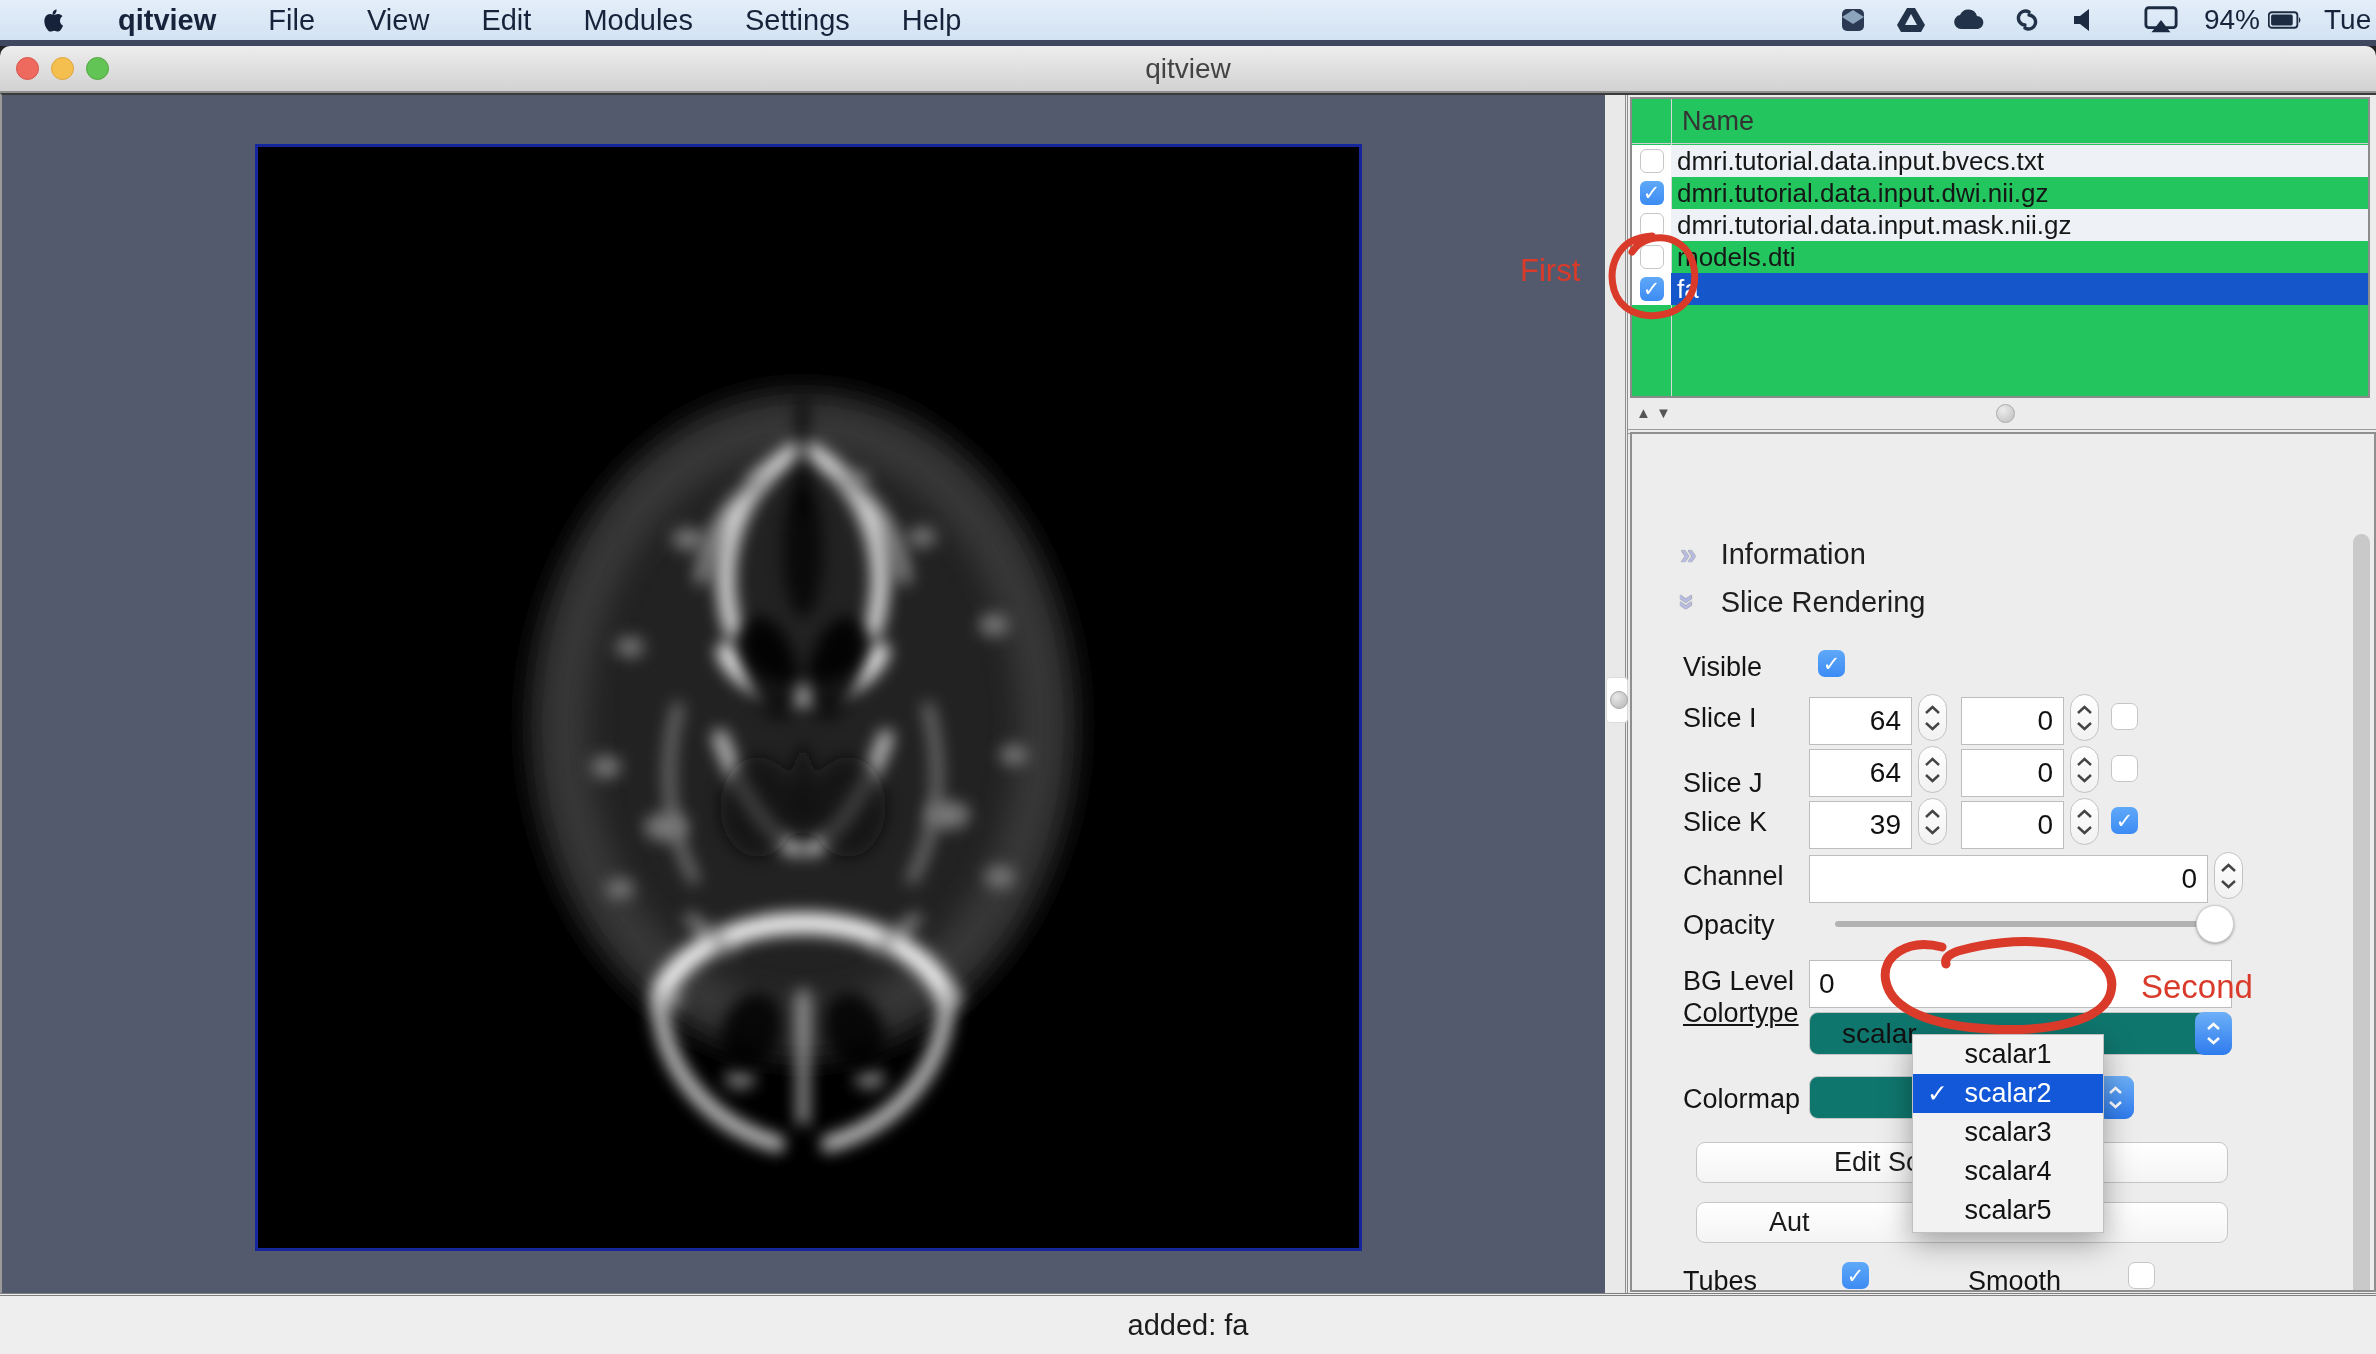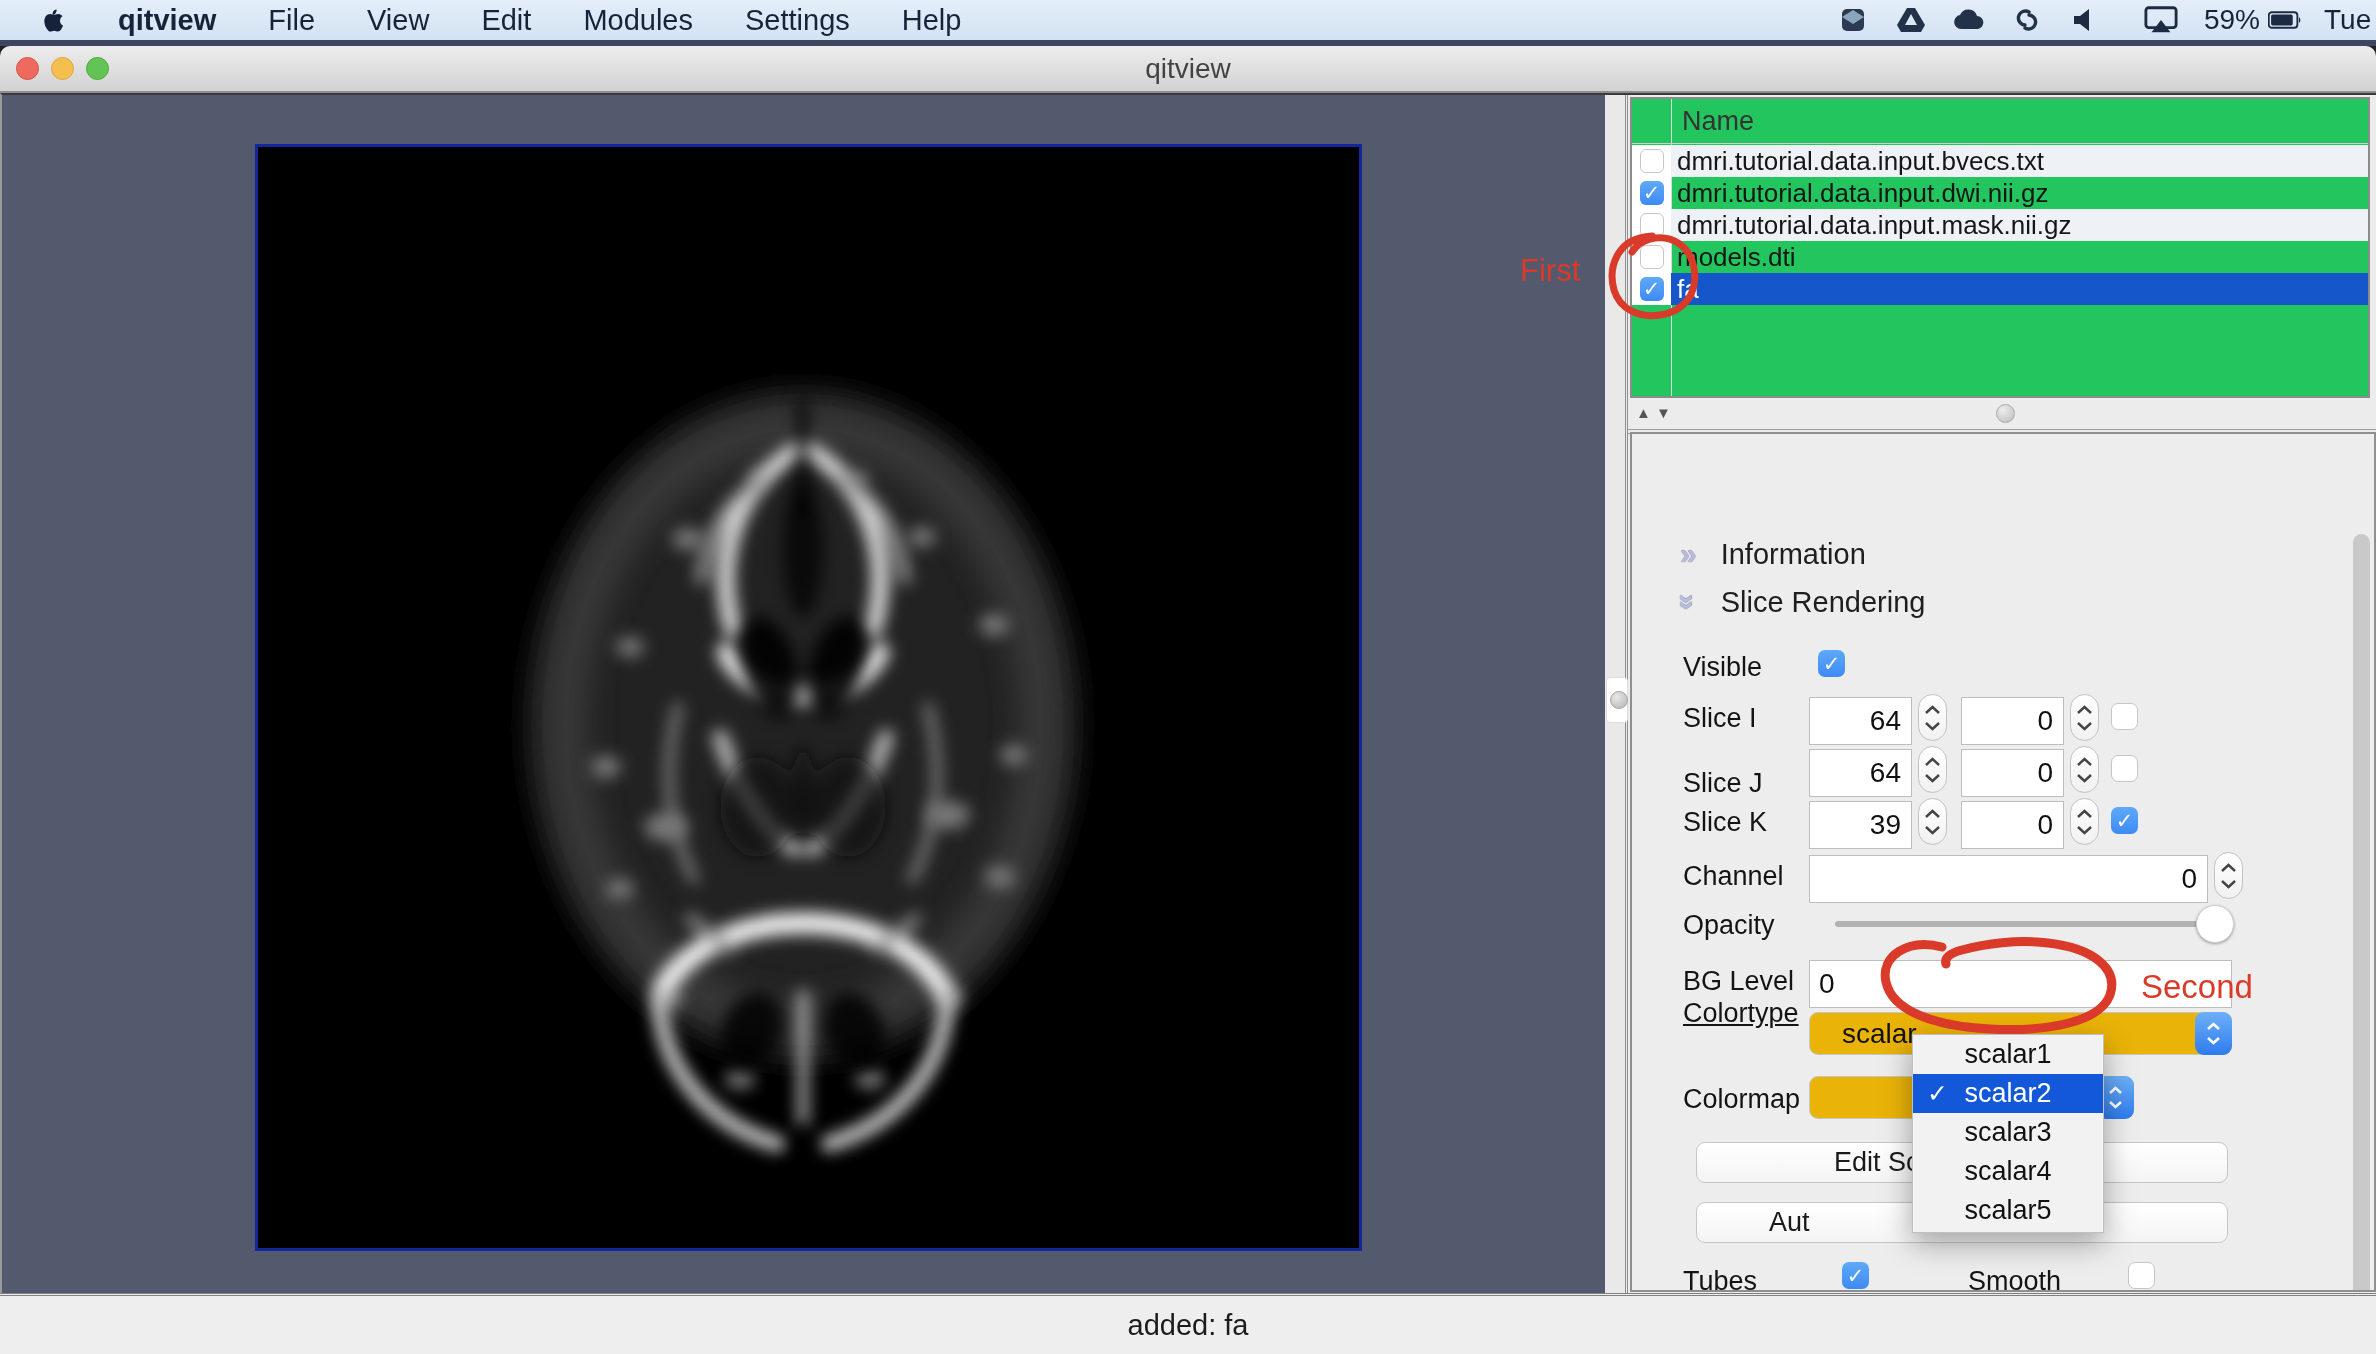--- a/index.html
+++ b/index.html
@@ -78,21 +78,21 @@
   .chev.down{display:inline-block;transform:rotate(90deg);}
   .ctl-label{position:absolute;left:51px;font-size:27px;color:#141414;}
   .numbox{position:absolute;height:48px;background:#fff;border:1.5px solid #bdbdbd;box-sizing:border-box;
     font-size:28px;color:#111;display:flex;align-items:center;}
   .numbox.right{justify-content:flex-end;padding-right:10px;}
   .numbox.left{justify-content:flex-start;padding-left:9px;}
   .stepper{position:absolute;width:29px;height:47px;background:linear-gradient(#fff,#f1f1f1);
     border:1px solid #c2c2c2;border-radius:15px;box-sizing:border-box;
     display:flex;flex-direction:column;align-items:center;justify-content:center;gap:6px;}
   .stepper svg{display:block;}
-  .combo{position:absolute;height:43px;background:#eab308;border:1.5px solid #c6c6c6;border-radius:9px;
+  .combo{position:absolute;height:43px;background:#0f766e;border:1.5px solid #c6c6c6;border-radius:9px;
     box-sizing:border-box;font-size:28px;color:#111;display:flex;align-items:center;}
   .combo .val{margin-left:32px;}
   .combo .cap{position:absolute;right:-1px;top:-1px;width:37px;height:43px;border-radius:9px;
     background:linear-gradient(#6db0f8,#2e7bee);display:flex;flex-direction:column;
     align-items:center;justify-content:center;gap:5px;}
   .btn{position:absolute;height:41px;background:linear-gradient(#fff,#f4f4f4);
     border:1.5px solid #c6c6c6;border-radius:9px;box-sizing:border-box;
     font-size:27px;color:#1a1a1a;display:flex;align-items:center;}
   
   #opacity-track{position:absolute;left:203px;top:487px;width:379px;height:6px;border-radius:3px;background:#b2b2b2;}
@@ -157,21 +157,21 @@
       <svg width="26" height="26" viewBox="0 0 26 26">
           <path d="M2 9 H8 L17 2 V24 L8 17 H2 Z" fill="#1d2b42"></path>
         </svg>
     </div>
     <div class="sicon" style="margin-left:30px;">
       <svg width="36" height="30" viewBox="0 0 36 30">
           <rect x="2" y="2" width="32" height="21" rx="3" fill="none" stroke="#1d2b42" stroke-width="3"></rect>
           <path d="M18 15 L28 28 H8 Z" fill="#1d2b42"></path>
         </svg>
     </div>
-    <span id="battery-text">59%</span>
+    <span id="battery-text">94%</span>
     <div class="sicon" style="margin:0 0 0 2px;">
       <svg width="44" height="22" viewBox="0 0 44 22">
           <rect x="1" y="1" width="37" height="20" rx="4" fill="none" stroke="#1d2b42" stroke-width="2.4"></rect>
           <rect x="4" y="4" width="28" height="14" rx="2" fill="#1d2b42"></rect>
           <path d="M40 7 q4 4 0 8 Z" fill="#1d2b42"></path>
         </svg>
     </div>
     <span id="clock">Tue</span>
   </div>
 

